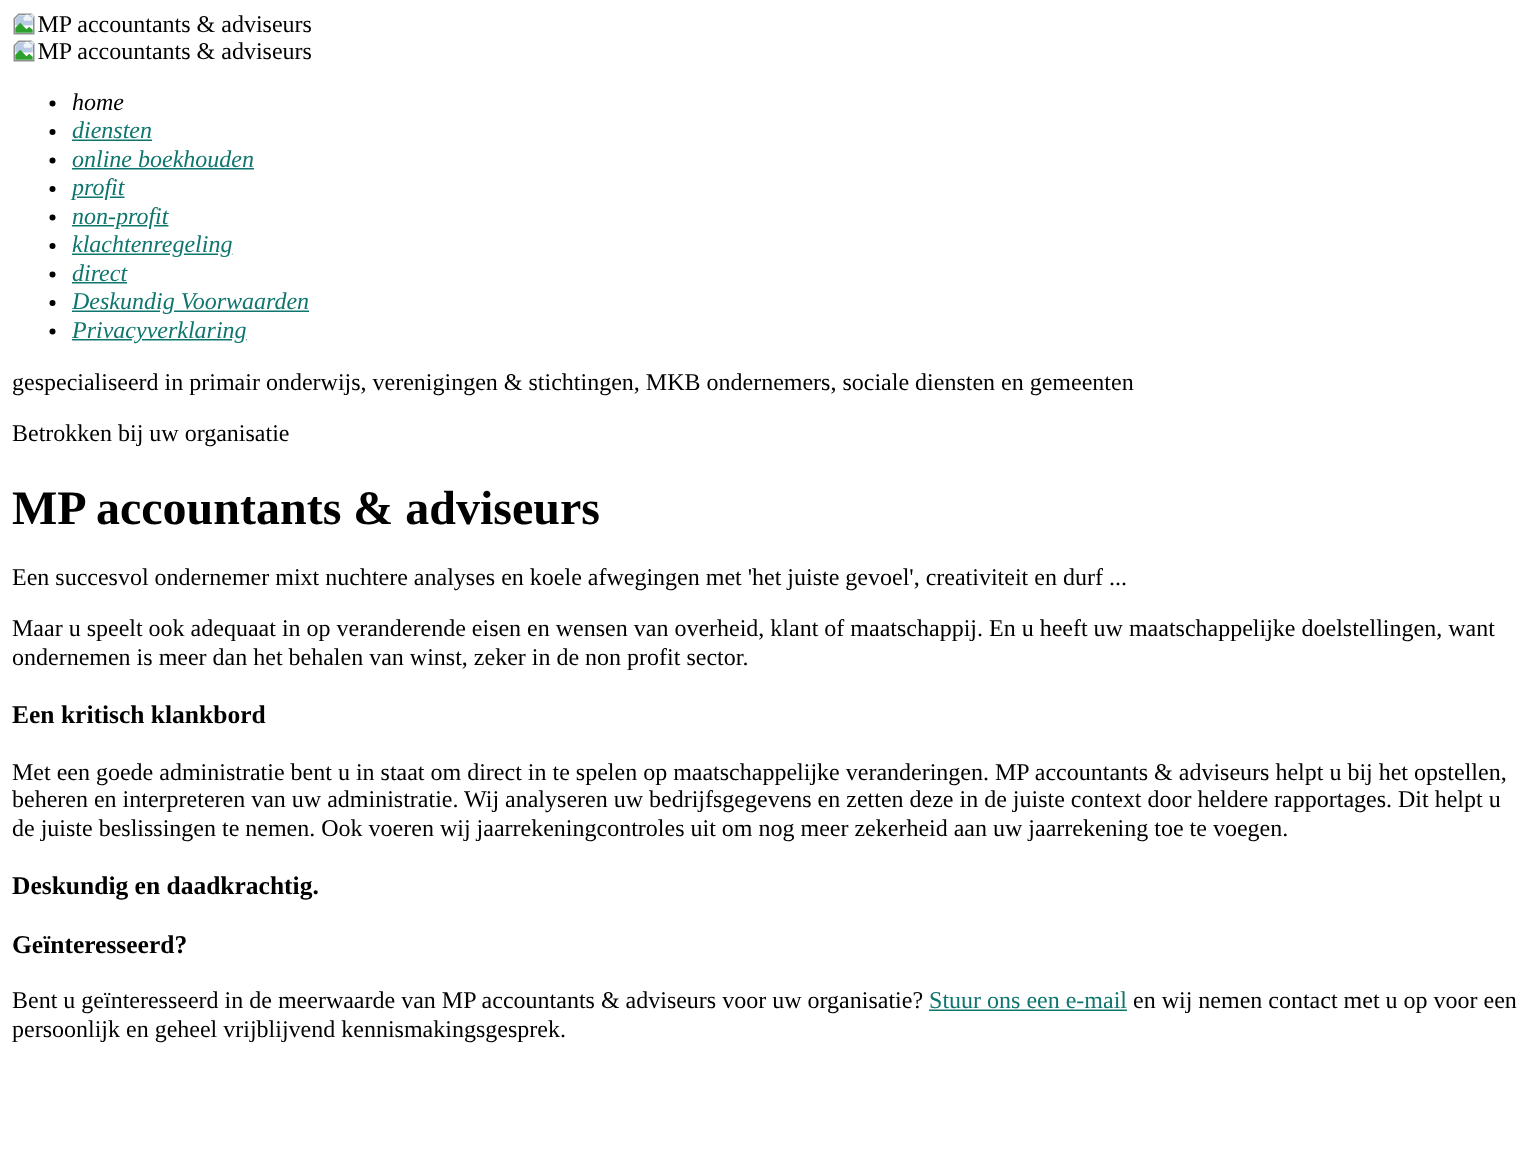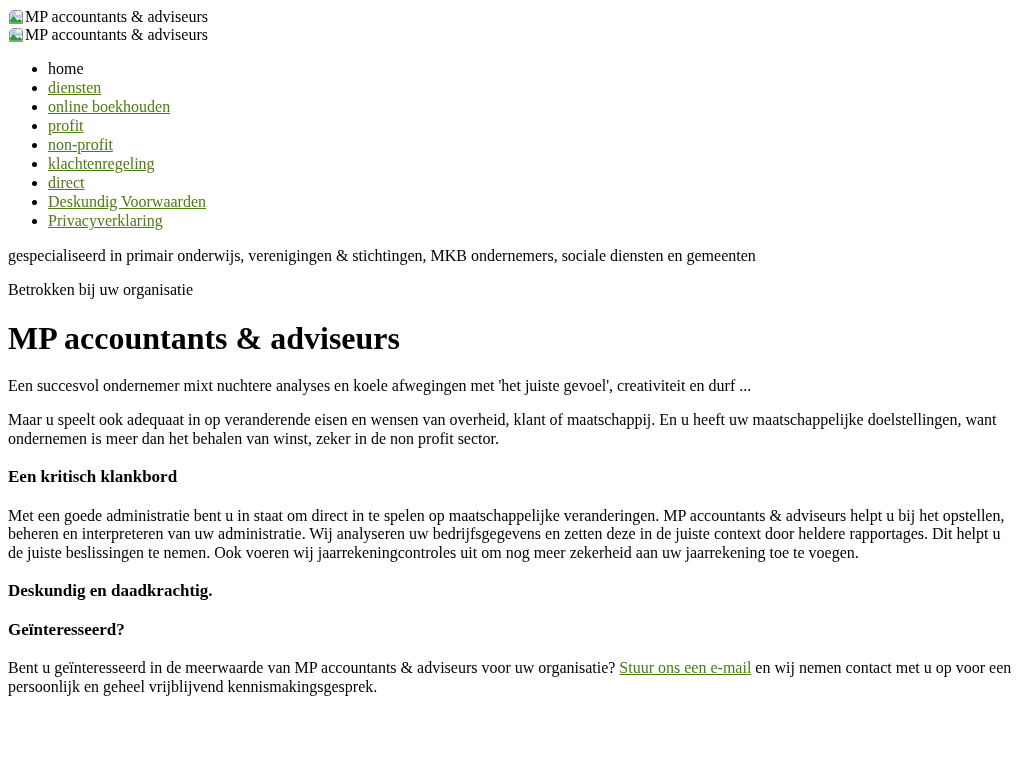--- a/index.html
+++ b/index.html
@@ -27,23 +27,24 @@
   }
   ul.nav-list {
     margin: 16px 0;
     padding-left: 40px;
     list-style-type: disc;
   }
   ul.nav-list li {
     line-height: 1.125;
     margin: 0;
     padding: 0 0 1px 0;
+    font-style: italic;
   }
   a, .link {
-    color: #4d7c0f;
+    color: #0f766e;
     text-decoration: underline;
     cursor: pointer;
   }
   p { margin: 16px 0; }
   h1 {
     font-size: 32px;
     font-weight: bold;
     margin: 21px 0;
     line-height: 1.1;
   }

